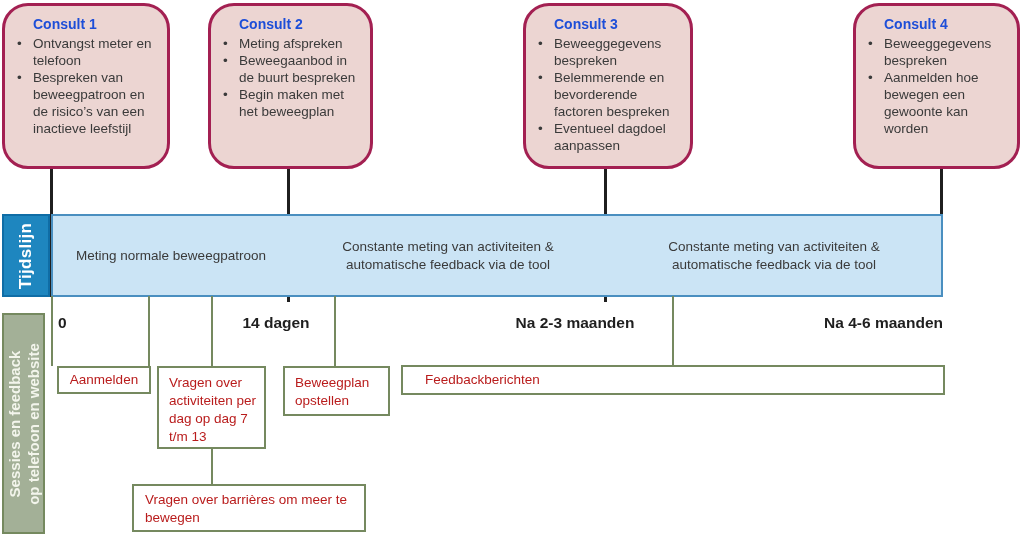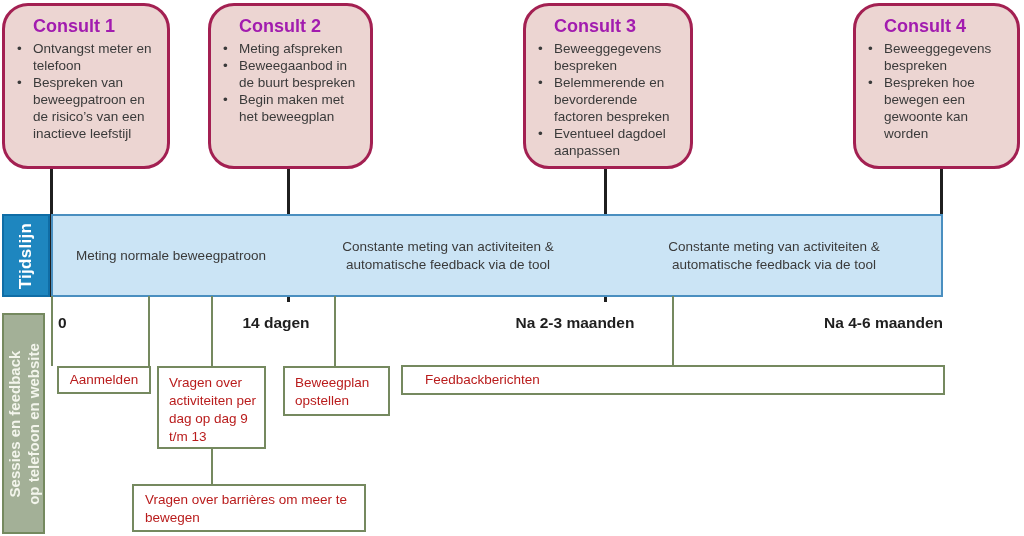--- a/index.html
+++ b/index.html
@@ -5,21 +5,21 @@
   html,body{margin:0;padding:0;background:#ffffff;}
   .canvas{position:relative;width:1024px;height:536px;background:#ffffff;
           font-family:"Liberation Sans",sans-serif;overflow:hidden;}
 
   
   .consult{position:absolute;top:3px;height:166px;background:#ecd5d2;
            border:3px solid #a32052;border-radius:26px;box-sizing:border-box;
            color:#3a3a3a;}
   .c1{left:2px;width:168px}.c2{left:208px;width:165px}
   .c3{left:523px;width:170px}.c4{left:853px;width:167px}
-  .consult .title{font-weight:bold;font-size:18px;color:#a21caf;
+  .consult .title{font-weight:bold;font-size:14px;color:#1d4ed8;
                   margin:10px 6px 3px 28px;}
   .consult ul{margin:0;padding:0;list-style:none;}
   .consult li{display:flex;font-size:13.5px;line-height:17px;padding-right:5px;}
   .blt{flex:0 0 16px;margin-left:12px;}
   .blt::before{content:"\2022";}
   .btx{flex:1;}
 
   
   .vline{position:absolute;width:3px;background:#1f1f1f;}
   .vl1{left:50px;top:169px;height:128px}
@@ -134,21 +134,21 @@
 
   <div class="consult c4">
     <div class="title">Consult 4</div>
     <ul>
       <li>
           <span class="blt"></span>
           <span class="btx">Beweeggegevens bespreken</span>
         </li>
       <li>
           <span class="blt"></span>
-          <span class="btx">Bespreken hoe bewegen een gewoonte kan worden</span>
+          <span class="btx">Aanmelden hoe bewegen een gewoonte kan worden</span>
         </li>
     </ul>
   </div>
 
   <div class="vline vl1"></div>
   <div class="vline vl2"></div>
   <div class="vline vl3"></div>
   <div class="vline vl4"></div>
 
   <div class="band">
@@ -174,21 +174,21 @@
   <div class="gline gl1"></div>
   <div class="gline gl2"></div>
   <div class="gline gl3"></div>
   <div class="gline gl4"></div>
   <div class="gline gl5"></div>
   <div class="gline gl6"></div>
 
   <div class="action a1">
       <span class="t">Aanmelden</span>
     </div>
-  <div class="action a2"><span class="t">Vragen over activiteiten per dag op dag 9 t/m 13</span></div>
+  <div class="action a2"><span class="t">Vragen over activiteiten per dag op dag 7 t/m 13</span></div>
   <div class="action a3"><span class="t">Beweegplan opstellen</span></div>
   <div class="action a4">
       <span class="t">Feedbackberichten</span>
     </div>
   <div class="action a5"><span class="t">Vragen over barrières om meer te bewegen</span></div>
 
   <div class="sidebar">
     <div class="rot">
       <span>Sessies en feedback</span>
       <span>op telefoon en website</span>

